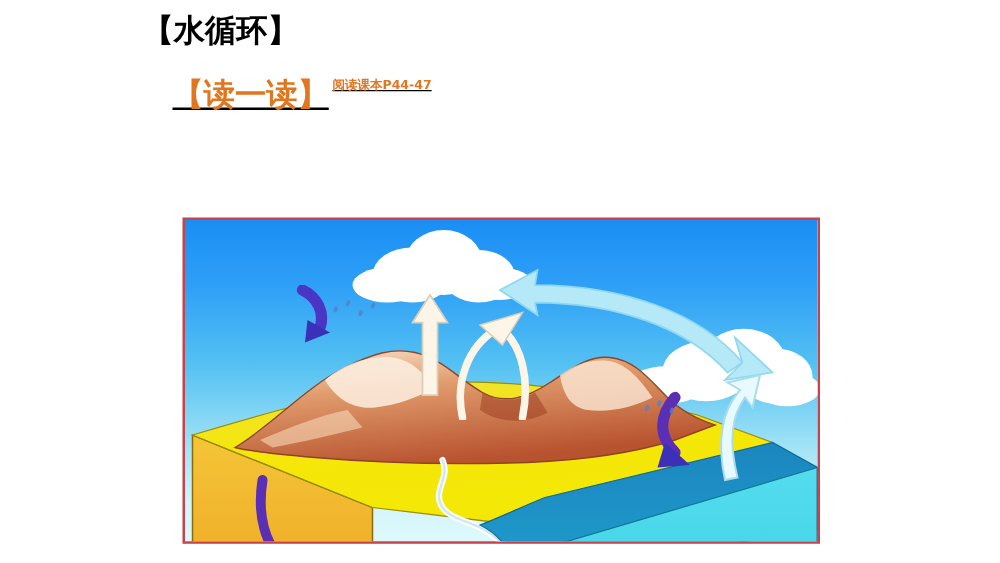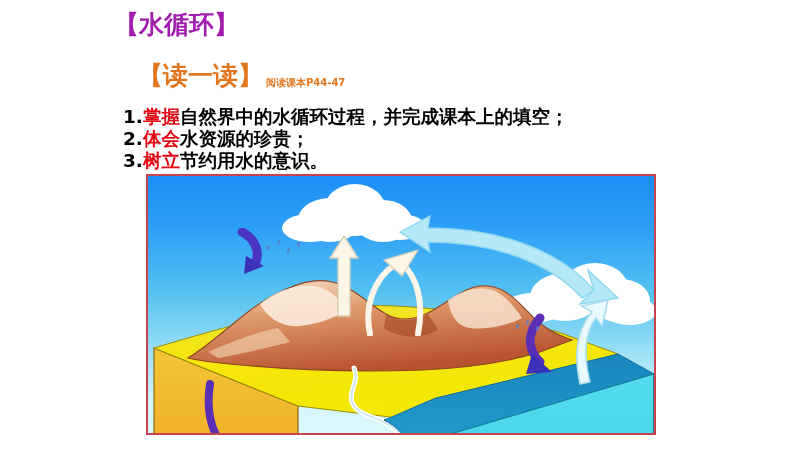--- a/index.html
+++ b/index.html
@@ -23,38 +23,39 @@
   }
 
   
   .slide-title {
     position: absolute;
     left: 114px;
     top: 9px;
     font-size: 25px;
     font-weight: bold;
     line-height: 1.25;
-    color: #a21caf;
+    color: #000000;
     letter-spacing: 0px;
     white-space: nowrap;
     font-family: "DejaVu Sans", "Liberation Sans", sans-serif;
   }
 
   
   .read-block {
     position: absolute;
     left: 138px;
     top: 62px;
     width: 560px;
   }
   .read-head {
     display: flex;
-    align-items: flex-end;
+    align-items: flex-start;
     white-space: nowrap;
-    margin-bottom: 14px;
+    margin-bottom: 3px;
+    text-decoration: underline;
   }
   .read-head-main {
     font-size: 25px;
     font-weight: bold;
     color: #e2761f;
     line-height: 1.15;
     letter-spacing: 0px;
   }
   .read-head-sub {
     font-size: 10px;
@@ -165,31 +166,20 @@
 
   <div class="slide-title">【水循环】</div>
 
   <div class="read-block">
 
     <div class="read-head">
       <span class="read-head-main">【读一读】</span>
       <span class="read-head-sub">阅读课本P44-47</span>
     </div>
 
-    <ul class="obj-list">
-      <li class="obj-item">
-        <span class="obj-num">1.</span><span class="obj-key">掌握</span><span class="obj-rest">自然界中的水循环过程，并完成课本上的填空；</span>
-      </li>
-      <li class="obj-item">
-        <span class="obj-num">2.</span><span class="obj-key">体会</span><span class="obj-rest">水资源的珍贵；</span>
-      </li>
-      <li class="obj-item">
-        <span class="obj-num">3.</span><span class="obj-key">树立</span><span class="obj-rest">节约用水的意识。</span>
-      </li>
-    </ul>
   </div>
 
   <div class="figure-frame">
     <div class="figure-inner">
 
       <div class="sky"></div>
 
       <div class="cloud-group cloud-a">
         <div class="cloud c1"></div>
           <div class="cloud c2"></div>

